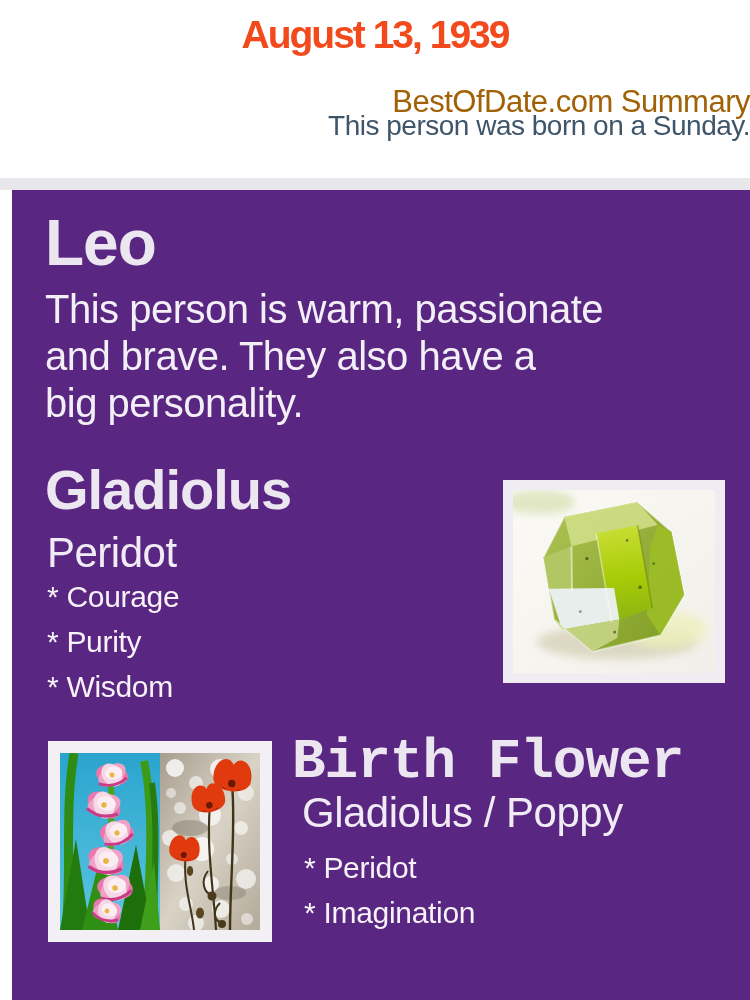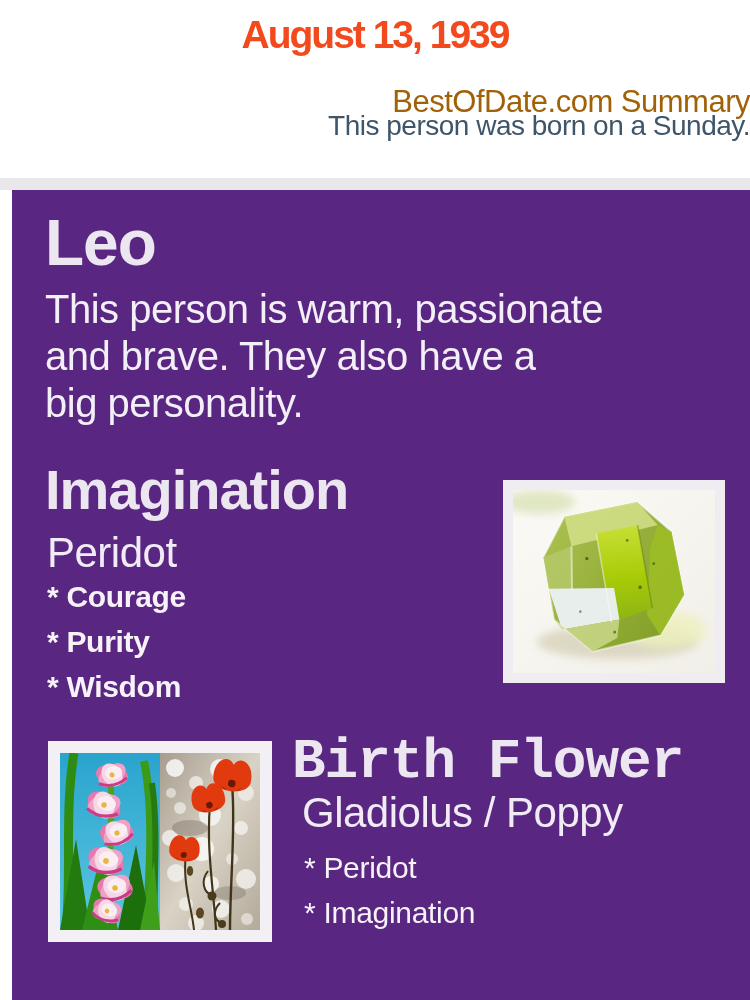--- a/index.html
+++ b/index.html
@@ -46,21 +46,21 @@
   }
   .section-name{
     font-size:42px;color:#f0ebf5;letter-spacing:-0.5px;line-height:1.2;
   }
   .trait{
     font-size:30px;color:#f6f2f8;letter-spacing:-0.3px;line-height:30px;margin-bottom:15px;
   }
 
   .bs-heading{position:absolute;top:268px;left:33px;}
   .bs-name{position:absolute;top:338px;left:35px;}
-  .bs-traits{position:absolute;top:392px;left:35px;font-weight:bold;}
+  .bs-traits{position:absolute;top:392px;left:35px;}
 
   .gem-frame{
     position:absolute;top:290px;left:491px;width:222px;height:203px;
     background:#efedf2;box-sizing:border-box;padding:10px;
   }
   .gem-frame svg{display:block;width:202px;height:183px;}
 
   .flower-frame{
     position:absolute;top:551px;left:36px;width:224px;height:201px;
     background:#f2f0f4;box-sizing:border-box;padding:12px;
@@ -81,21 +81,21 @@
   <div class="hdr-sunday">This person was born on a Sunday.</div>
   <div class="divider"></div>
 
   <div class="purple">
 
     <div class="zodiac-sign">Leo</div>
     <div class="zodiac-desc">This person is warm, passionate
 and brave. They also have a
 big personality.</div>
 
-    <div class="section-heading bs-heading">Imagination</div>
+    <div class="section-heading bs-heading">Gladiolus</div>
     <div class="section-name bs-name">Peridot</div>
     <div class="bs-traits">
       <div class="trait">* Courage</div>
       <div class="trait">* Purity</div>
       <div class="trait">* Wisdom</div>
     </div>
 
     <div class="gem-frame">
       <svg viewBox="0 0 202 183">
         <defs>

